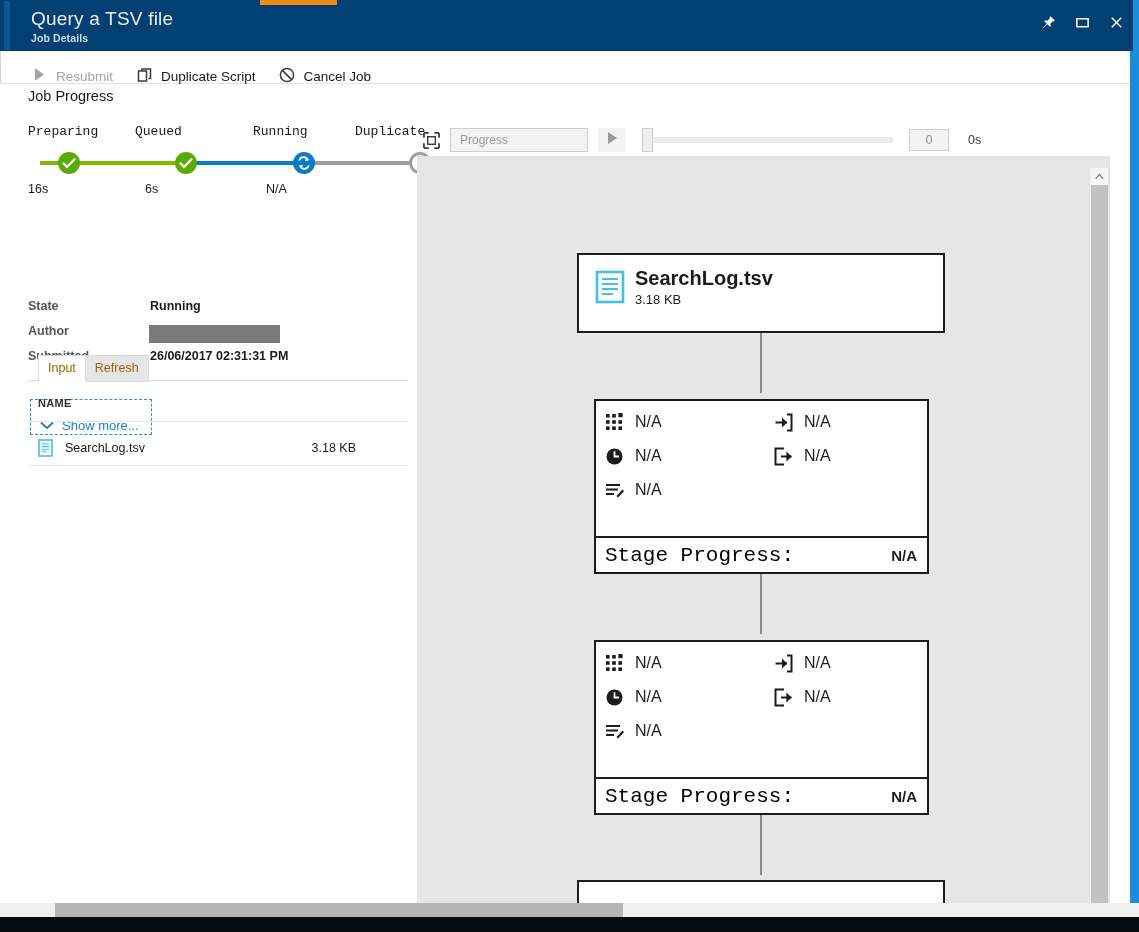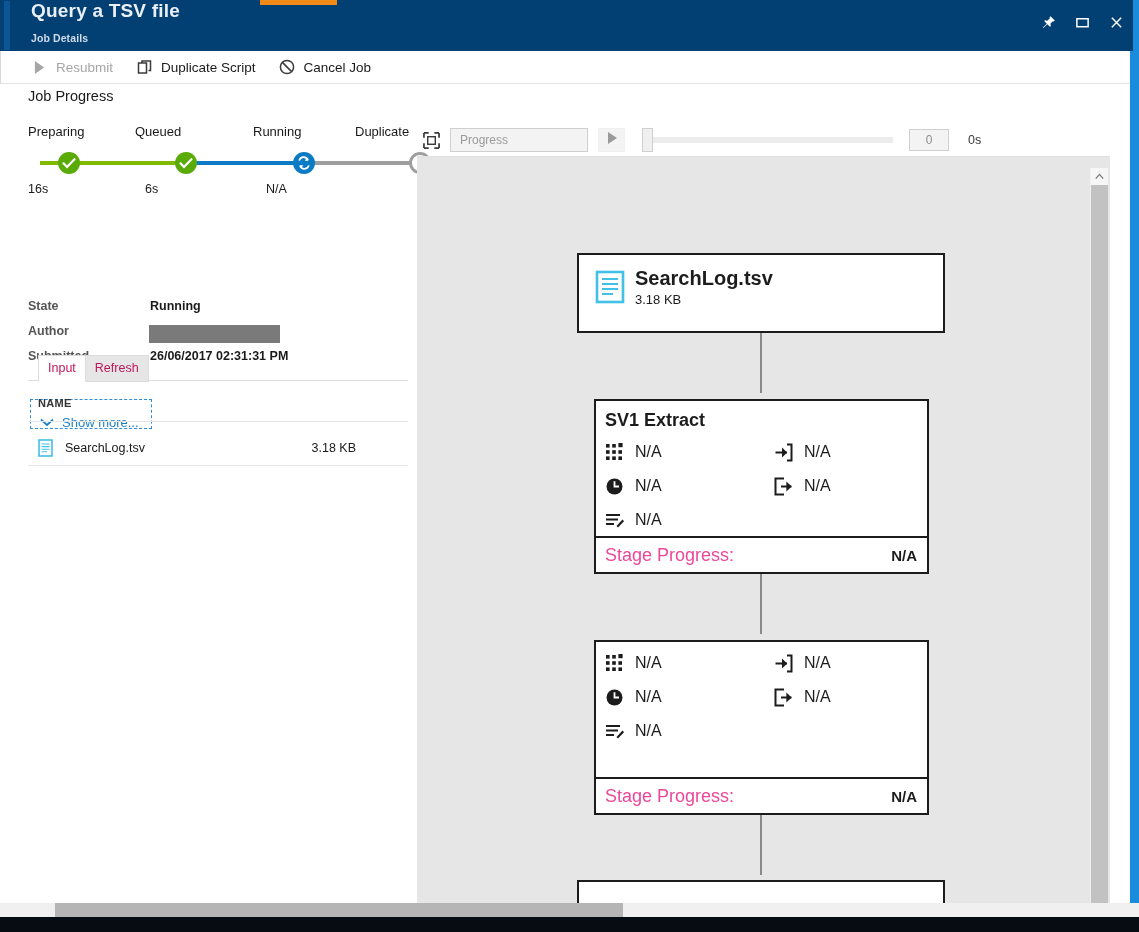--- a/index.html
+++ b/index.html
@@ -28,23 +28,23 @@
     position: absolute; left: 260px; top: 0;
     width: 77px; height: 5px;
     background: #f28a18;
   }
   .title-left {
     position: absolute; left: 4px; top: 1px;
     width: 6px; height: 49px;
     background: #0d5696;
   }
   .title-text {
-    position: absolute; left: 31px; top: 0;
+    position: absolute; left: 31px; top: 8px;
     font-size: 19px; color: #e9eff5;
-    font-weight: 700; letter-spacing: .2px; text-align: center;
+    font-weight: 400; letter-spacing: .2px; text-align: center;
   }
   .title-sub {
     position: absolute; left: 31px; top: 32px;
     font-size: 10.5px; color: #cfdcea;
     font-weight: bold; letter-spacing: .1px;
   }
   .win-btns {
     position: absolute; right: 8px; top: 8px;
     display: flex; align-items: center; gap: 4px;
   }
@@ -68,21 +68,21 @@
   
   .cmdbar {
     position: absolute; left: 0; top: 51px;
     width: 1133px; height: 33px;
     background: #ffffff;
     border-bottom: 1px solid #e3e3e3;
     display: flex; align-items: center;
     padding-left: 30px;
   }
   .cmd {
-    display: flex; align-items: center;
+    display: flex; align-items: flex-end;
     height: 33px; margin-right: 22px;
     font-size: 13.5px; color: #1a1a1a;
     cursor: default;
   }
   .cmd.disabled { color: #a6a6a6; }
   .cmd .ci { width: 19px; height: 18px; margin-right: 7px;
              display:flex; align-items:center; justify-content:center; }
   .cmd .ci svg { display: block; }
 
   
@@ -93,21 +93,21 @@
   }
 
   
   .leftpanel { position: absolute; left: 0; top: 0; width: 415px; height: 819px; }
   .section-title {
     position: absolute; left: 28px; top: 4px;
     font-size: 14.5px; color: #1a1a1a;
   }
 
   .stages { position: absolute; left: 28px; top: 40px; width: 372px; }
-  .stage-labels { position: relative; height: 18px; }
+  .stage-labels { position: relative; height: 18px; font-family: Liberation Mono, monospace; }
   .stage-labels span { position: absolute; font-size: 13px; color: #1a1a1a; top: 0; }
   .sl0 { left: 0; }
   .sl1 { left: 107px; }
   .sl2 { left: 225px; }
   .sl3 { left: 327px; }
 
   .track { position: relative; height: 28px; margin-top: 7px; }
   .seg { position: absolute; top: 12px; height: 4px; }
   .seg-a { left: 12px;  width: 136px; background: #7fba00; }
   .seg-b { left: 148px; width: 130px; background: #0a7bc4; }
@@ -126,38 +126,38 @@
   .st2 { left: 238px; }
 
   .meta { position: absolute; left: 28px; top: 215px; width: 372px; font-weight: bold; }
   .meta-row { position: relative; height: 25px; }
   .meta-key { position: absolute; left: 0; font-size: 12.5px; color: #555; }
   .meta-val { position: absolute; left: 122px; font-size: 12.5px; color: #1a1a1a; }
   .redact { position: absolute; left: 121px; top: 1px; width: 131px; height: 18px; background: #7a7a7a; }
 
   .showmore {
     position: absolute; left: 30px; top: 315px;
-    height: 30px; padding: 16px 12px 0 8px;
+    height: 36px; padding: 16px 12px 0 8px;
     display: flex; align-items: center;
     border: 1px dashed #2e8cd8;
     background: #ffffff;
   }
   .showmore .chev { width: 19px; height: 14px; margin-right: 4px; display:flex; align-items:center; }
   .showmore .txt { font-size: 13px; color: #1b7fc4; }
 
   .tabs {
     position: absolute; left: 38px; top: 271px;
     display: flex; align-items: flex-end;
   }
   .tabstrip {
     position: absolute; left: 28px; top: 296px;
     width: 380px; height: 1px; background: #dcdcdc;
   }
   .tab {
-    font-size: 12.5px; color: #be185d;
+    font-size: 12.5px; color: #a16207;
     padding: 5px 9px 5px 9px;
     border: 1px solid #dcdcdc;
     background: #e6e6e6;
     margin-right: -1px;
     position: relative;
     line-height: 15px;
   }
   .tab.active { background: #ffffff; border-bottom-color: #ffffff; z-index: 2; }
 
   .listhdr {
@@ -237,21 +237,21 @@
   .stat .sicon { width: 26px; display: flex; align-items: center; }
   .stat .sval { font-size: 16px; color: #1c1c1c; margin-left: 4px; }
   .col-right { position: absolute; left: 178px; top: 4px; }
   .stage-foot {
     position: absolute; left: 0; bottom: 0;
     width: 100%; height: 36px;
     border-top: 2px solid #1c1c1c;
     display: flex; align-items: center; justify-content: space-between;
     padding: 0 10px 0 9px;
   }
-  .stage-foot .lbl { font-size: 18px; color: #ec4899; }
+  .stage-foot .lbl { font-size: 21px; color: #000000; font-family: Liberation Mono, monospace; }
   .stage-foot .val { font-size: 15px; font-weight: bold; color: #1c1c1c; }
 
   .bot-title { font-size: 18px; font-weight: bold; color: #1c1c1c; padding: 24px 0 0 16px; }
 
   .edge { position: absolute; left: 343px; width: 2px; background: #8a8a8a; }
   .e1 { top: 176px; height: 60px; }
   .e2 { top: 417px; height: 60px; }
   .e3 { top: 658px; height: 60px; }
   .arrow { position: absolute; left: 333px; width: 0; height: 0; }
 
@@ -486,21 +486,20 @@
           </span>
         </div>
       </div>
 
       <div class="edge e1"></div>
       <svg class="arrow" style="top:232px" width="22" height="12">
         <path d="M1 1 L11 11 L21 1" fill="none" stroke="#8a8a8a" stroke-width="1.8"></path>
       </svg>
 
       <div class="node n-sv1">
-        <div class="stage-title">SV1 Extract</div>
         <div class="stat-grid">
           <div class="stat">
             <span class="sicon">
               <svg width="19" height="19" viewBox="0 0 19 19">
                 <rect x="1" y="1" width="3.6" height="3.6" fill="#1c1c1c"></rect>
                 <rect x="7.2" y="1" width="3.6" height="3.6" fill="#1c1c1c"></rect>
                 <rect x="13.4" y="0" width="4.2" height="4.2" fill="#1c1c1c"></rect>
                 <rect x="1" y="7.2" width="3.6" height="3.6" fill="#1c1c1c"></rect>
                 <rect x="7.2" y="7.2" width="3.6" height="3.6" fill="#1c1c1c"></rect>
                 <rect x="13.4" y="7.2" width="3.6" height="3.6" fill="#1c1c1c"></rect>

